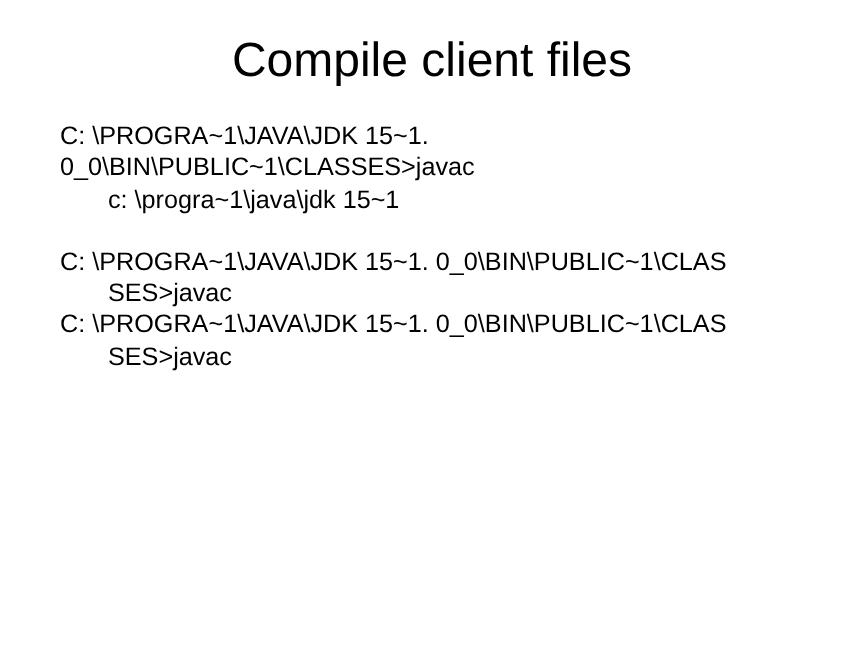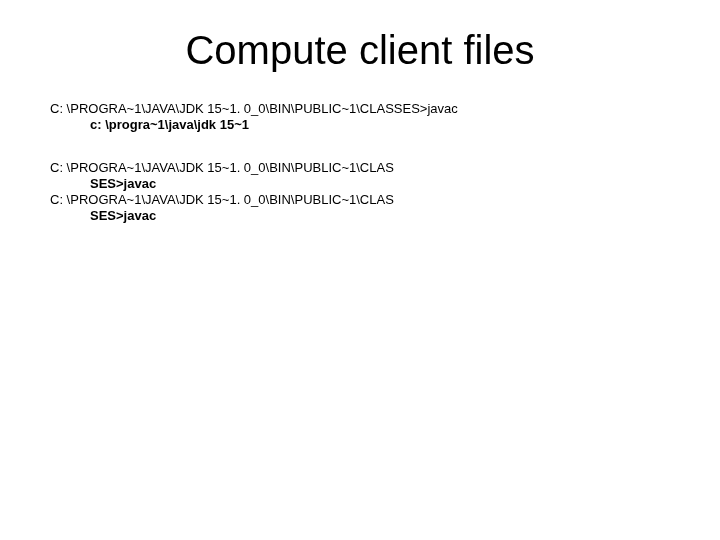--- a/index.html
+++ b/index.html
@@ -19,34 +19,33 @@
     padding: 28px 50px 0 50px;
   }
   .title {
     font-size: 40px;
     font-weight: 400;
     text-align: center;
     margin: 0 0 28px 0;
     letter-spacing: 0px;
   }
   .block {
-    font-size: 13px;
+    font-size: 21px;
     line-height: 1.25;
     margin-bottom: 26px;
   }
   .indent {
     padding-left: 40px;
-    font-weight: bold;
   }
 </style>
 </head>
 <body>
 
 <div class="slide">
-  <h1 class="title">Compute client files</h1>
+  <h1 class="title">Compile client files</h1>
 
   <div class="block">
     <div>C: \PROGRA~1\JAVA\JDK 15~1. 0_0\BIN\PUBLIC~1\CLASSES&gt;javac</div>
     <div class="indent">c: \progra~1\java\jdk 15~1</div>
   </div>
 
   <div class="block">
     <div>C: \PROGRA~1\JAVA\JDK 15~1. 0_0\BIN\PUBLIC~1\CLAS</div>
     <div class="indent">SES&gt;javac</div>
     <div>C: \PROGRA~1\JAVA\JDK 15~1. 0_0\BIN\PUBLIC~1\CLAS</div>

